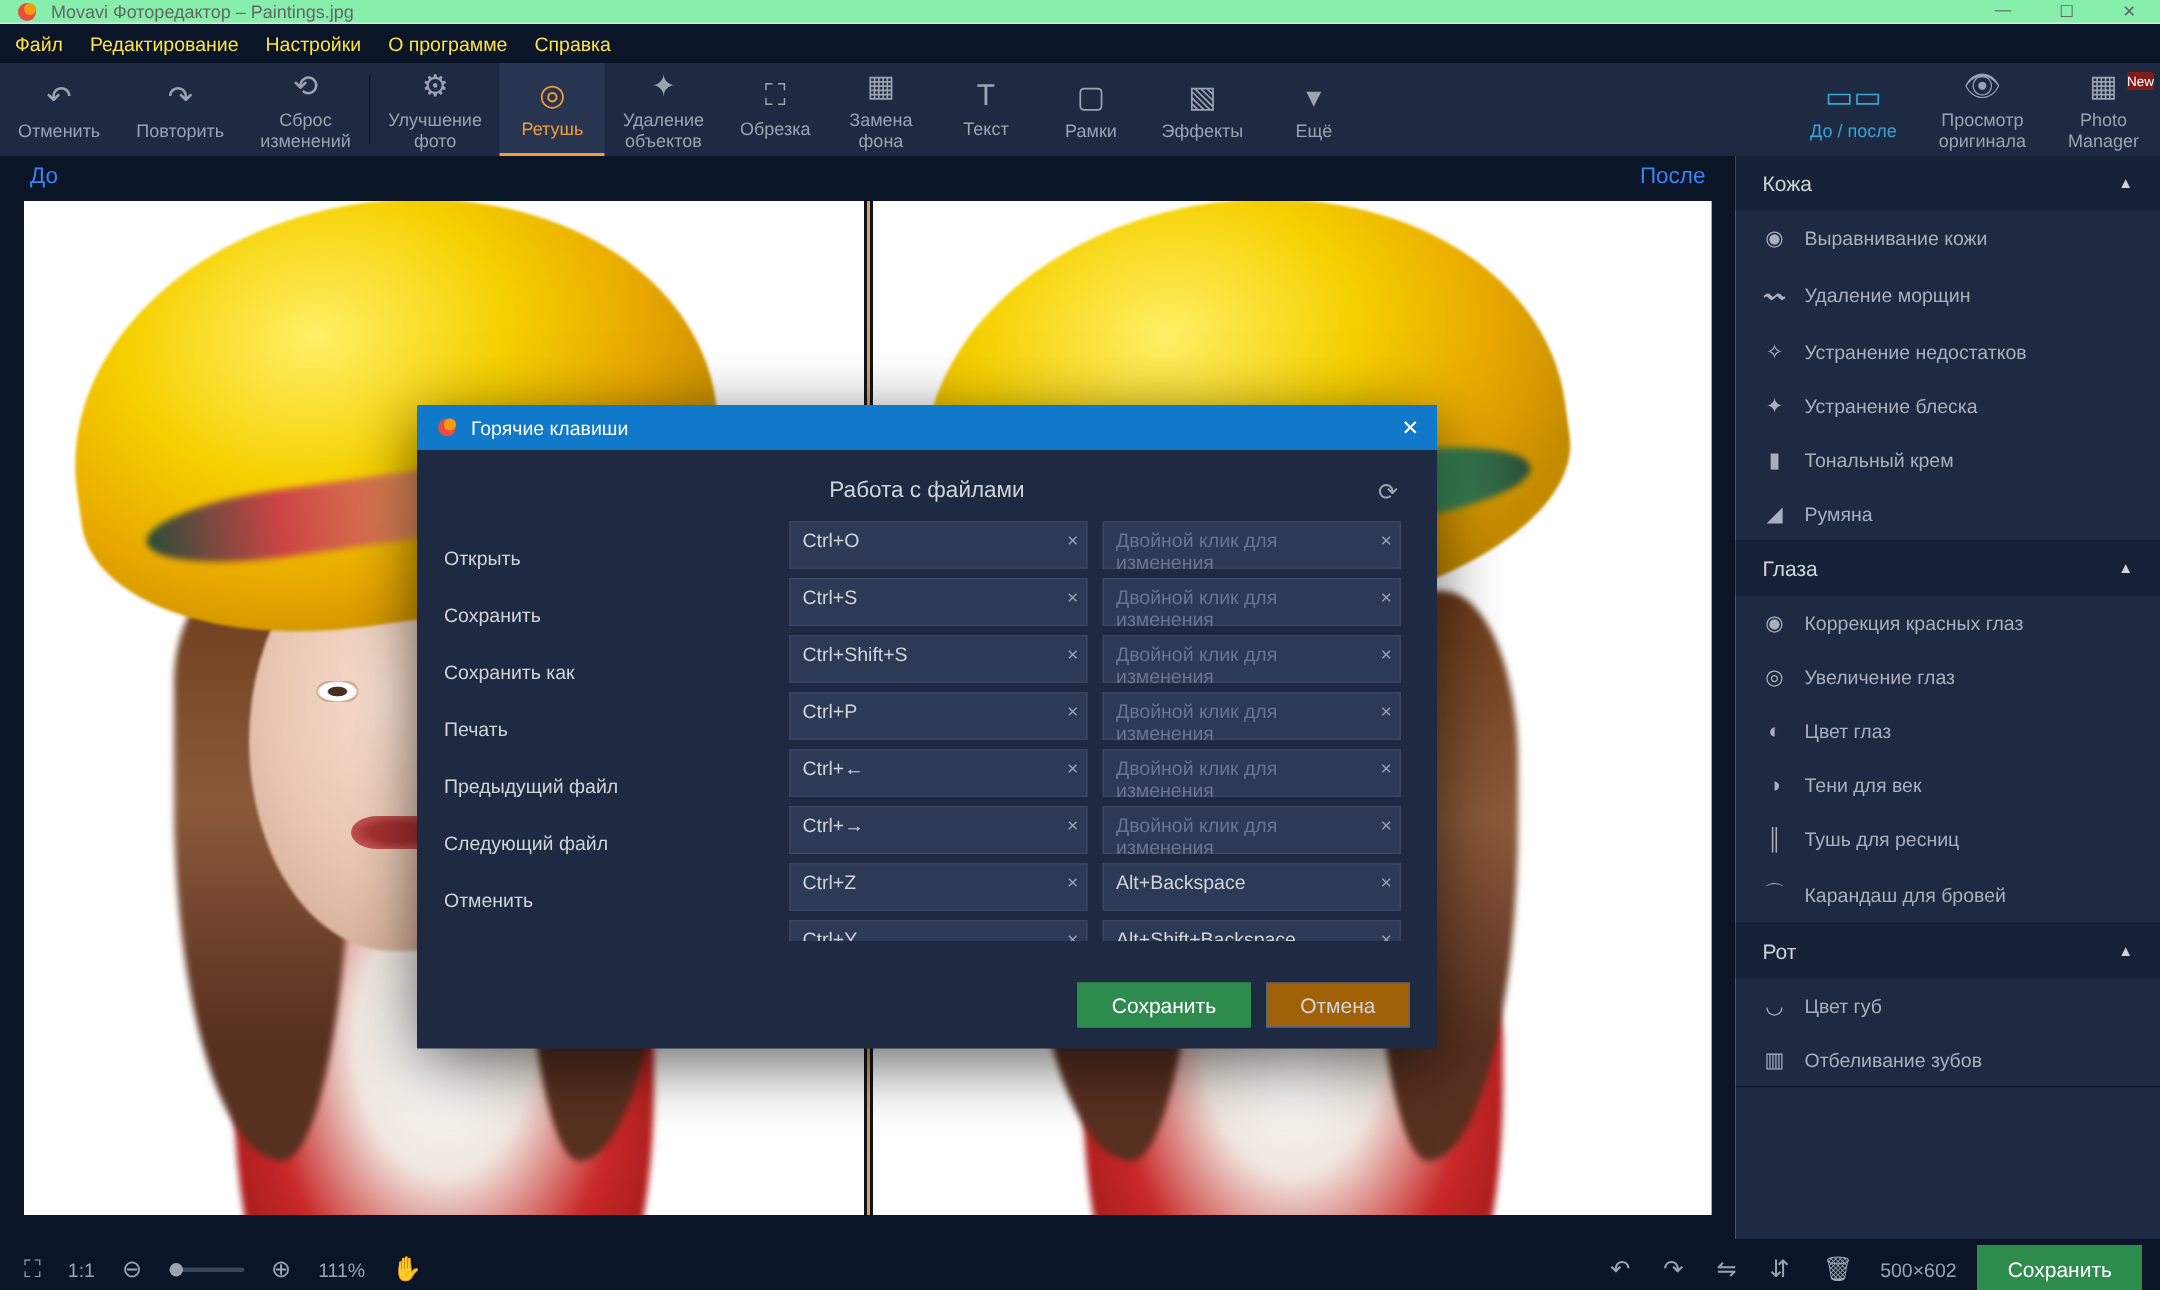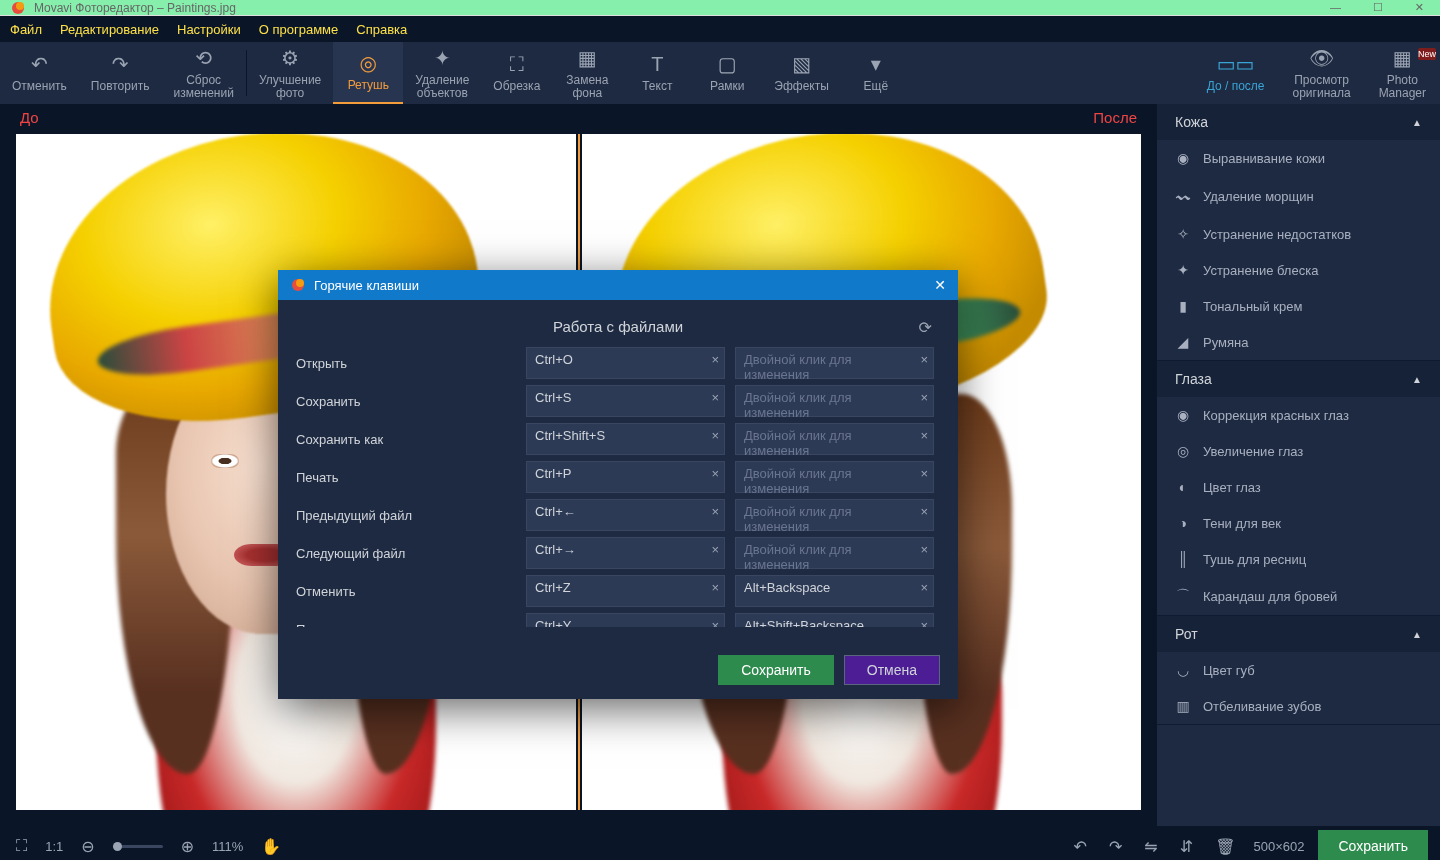--- a/index.html
+++ b/index.html
@@ -18,21 +18,21 @@
 .tool-ico{font-size:20px;margin-bottom:4px}
 .tool-label{line-height:1.1;text-align:center;white-space:pre-line}
 .tool-sep{width:1px;background:#0a1628;margin:8px 0}
 .toolbar-spacer{flex:1}
 .toolbar-right{display:flex}
 .tool-right-btn{display:flex;flex-direction:column;align-items:center;justify-content:center;padding:0 14px;color:#9aa3b2;font-size:12px;cursor:pointer;position:relative}
 .tool-right-btn.active{color:#3aa4d4}
 .badge-new{position:absolute;top:6px;right:4px;background:#7f1d1d;color:#fff;font-size:9px;padding:1px 0;border-radius:2px}
 .content{display:flex;height:722px}
 .canvas-area{flex:1;background:#0a1628;position:relative;display:flex;flex-direction:column}
-.canvas-header{height:26px;display:flex;justify-content:space-between;align-items:center;padding:0 20px;color:#ef4444;font-size:15px}
+.canvas-header{height:26px;display:flex;justify-content:space-between;align-items:center;padding:0 20px;color:#3b82f6;font-size:15px}
 .canvas-body{flex:1;display:flex;gap:2px;padding:4px 16px 16px 16px;position:relative}
 .img-pane{flex:1;background:#fff;position:relative;overflow:hidden}
 .img-divider{width:2px;background:#f39c3c}
 .fake-img{position:absolute;inset:0;background:#fff}
 .hat{position:absolute;left:30px;top:0;width:430px;height:280px;border-radius:60% 60% 55% 50%/70% 70% 40% 40%;background:radial-gradient(ellipse at 40% 30%,#fff066 0%,#f5d000 35%,#e8a800 60%,#c48a00 80%);transform:rotate(-8deg);filter:blur(1px)}
 .hat-band{position:absolute;left:80px;top:180px;width:360px;height:45px;background:linear-gradient(90deg,#2a4d3a,#c44,#d85,#4a6,#2a4d3a);transform:rotate(-8deg);border-radius:50%/100%;filter:blur(2px)}
 .face{position:absolute;left:150px;top:220px;width:210px;height:280px;border-radius:50%/55%;background:radial-gradient(ellipse at 45% 40%,#f8e0d0 0%,#e8c5b0 50%,#d0a890 85%);filter:blur(1px)}
 .hair{position:absolute;left:100px;top:240px;width:120px;height:400px;background:linear-gradient(180deg,#6b3a1a 0%,#8b5a3a 40%,#583020 80%);border-radius:50% 30% 40% 60%/20% 30% 70% 60%;filter:blur(2px)}
 .hair-r{position:absolute;left:330px;top:260px;width:100px;height:380px;background:linear-gradient(180deg,#6b3a1a 0%,#8b5a3a 40%,#583020 80%);border-radius:30% 50% 60% 40%/20% 30% 60% 70%;filter:blur(2px)}
 .body-f{position:absolute;left:140px;top:470px;width:280px;height:300px;background:radial-gradient(ellipse at 50% 30%,#fff 0%,#f0e8e0 30%,#c82828 60%,#a01818 85%);border-radius:40% 40% 20% 20%/30% 30% 60% 60%;filter:blur(2px)}
@@ -58,29 +58,29 @@
 .modal-title{height:30px;background:#1179c9;display:flex;align-items:center;padding:0 12px;color:#fff;font-size:13px}
 .modal-title-ico{margin-right:8px}
 .modal-close{margin-left:auto;cursor:pointer;font-size:14px}
 .modal-body{padding:18px 18px 14px 18px}
 .modal-section-title{text-align:center;color:#d0d4d9;font-size:15px;margin-bottom:12px;position:relative}
 .modal-reset{position:absolute;right:8px;top:0;color:#9aa3b2;cursor:pointer;font-size:16px}
 .hotkey-scroll{max-height:280px;overflow-y:auto;padding-right:6px}
 .hotkey-scroll::-webkit-scrollbar{width:8px}
 .hotkey-scroll::-webkit-scrollbar-track{background:#162238}
 .hotkey-scroll::-webkit-scrollbar-thumb{background:#3a4560;border-radius:4px}
-.hotkey-row{display:flex;align-items:center;gap:10px;margin-bottom:6px}
+.hotkey-row{display:flex;align-items:flex-end;gap:10px;margin-bottom:6px}
 .hotkey-label{width:220px;color:#d0d4d9;font-size:13px}
 .hotkey-input{flex:1;position:relative}
 .hotkey-field{width:100%;background:#2c3a56;border:1px solid #3a4560;color:#d0d4d9;padding:4px 24px 4px 8px;font-size:13px;height:32px}
 .hotkey-field.placeholder{color:#6a7590;}
 .hotkey-x{position:absolute;right:6px;top:5px;color:#9aa3b2;cursor:pointer;font-size:13px}
 .modal-footer{display:flex;justify-content:flex-end;gap:10px;padding:14px 18px}
 .btn-primary{background:#2e8b4e;color:#fff;border:1px solid #2e8b4e;padding:6px 22px;font-size:14px;cursor:pointer}
-.btn-secondary{background:#4c1d95;color:#d0d4d9;border:1px solid #5a6580;padding:6px 22px;font-size:14px;cursor:pointer}
+.btn-secondary{background:#a16207;color:#d0d4d9;border:1px solid #5a6580;padding:6px 22px;font-size:14px;cursor:pointer}
 </style>
 </head>
 <body>
 
 <div class="titlebar">
   <svg class="titlebar-icon" viewBox="0 0 16 16">
       <circle cx="8" cy="8" r="6" fill="#e74c3c"></circle>
       <circle cx="10" cy="6" r="4" fill="#f39c12"></circle>
     </svg>
   <span class="titlebar-text">Movavi Фоторедактор – Paintings.jpg</span>

